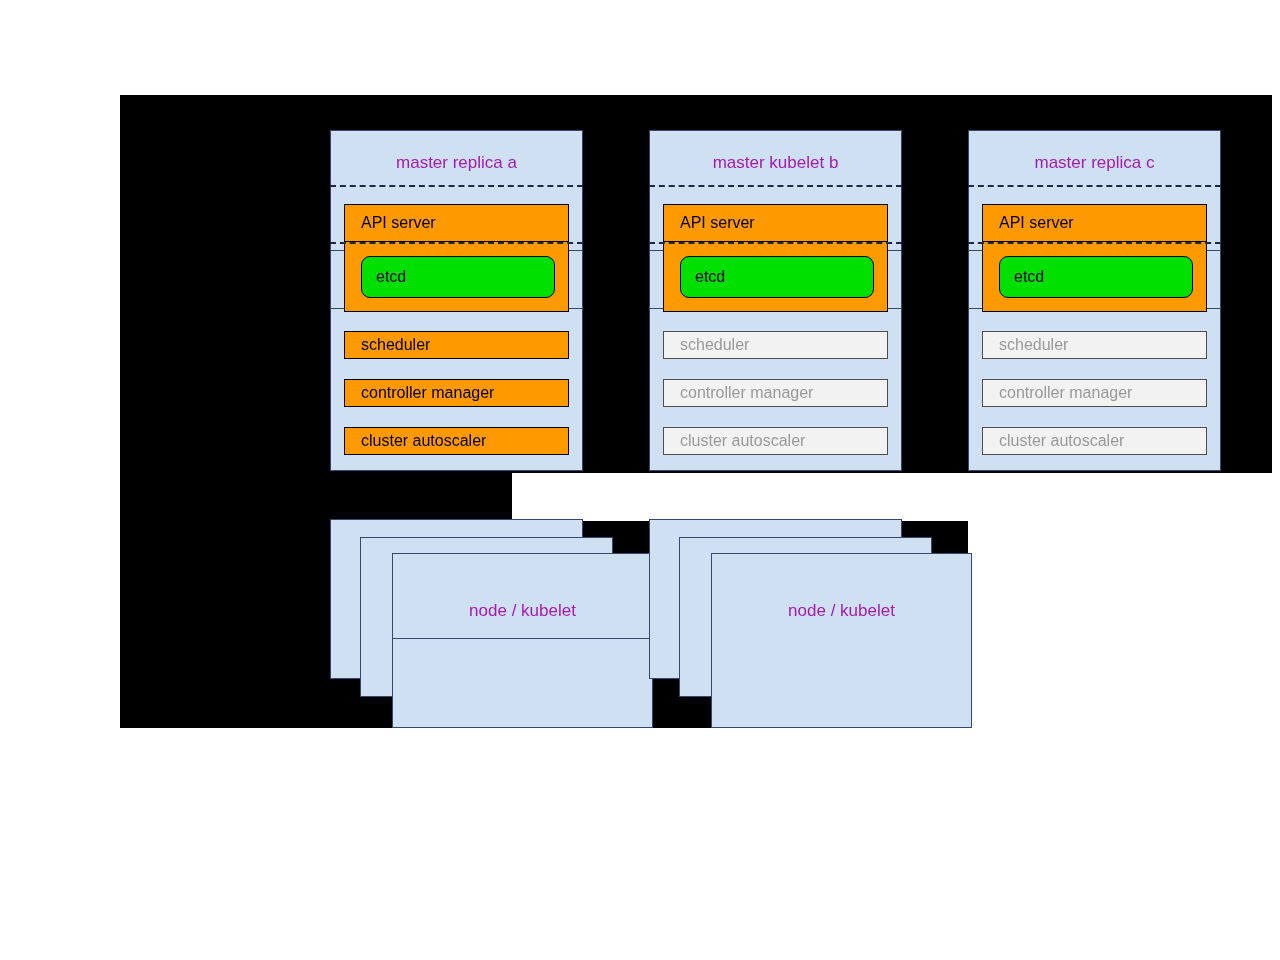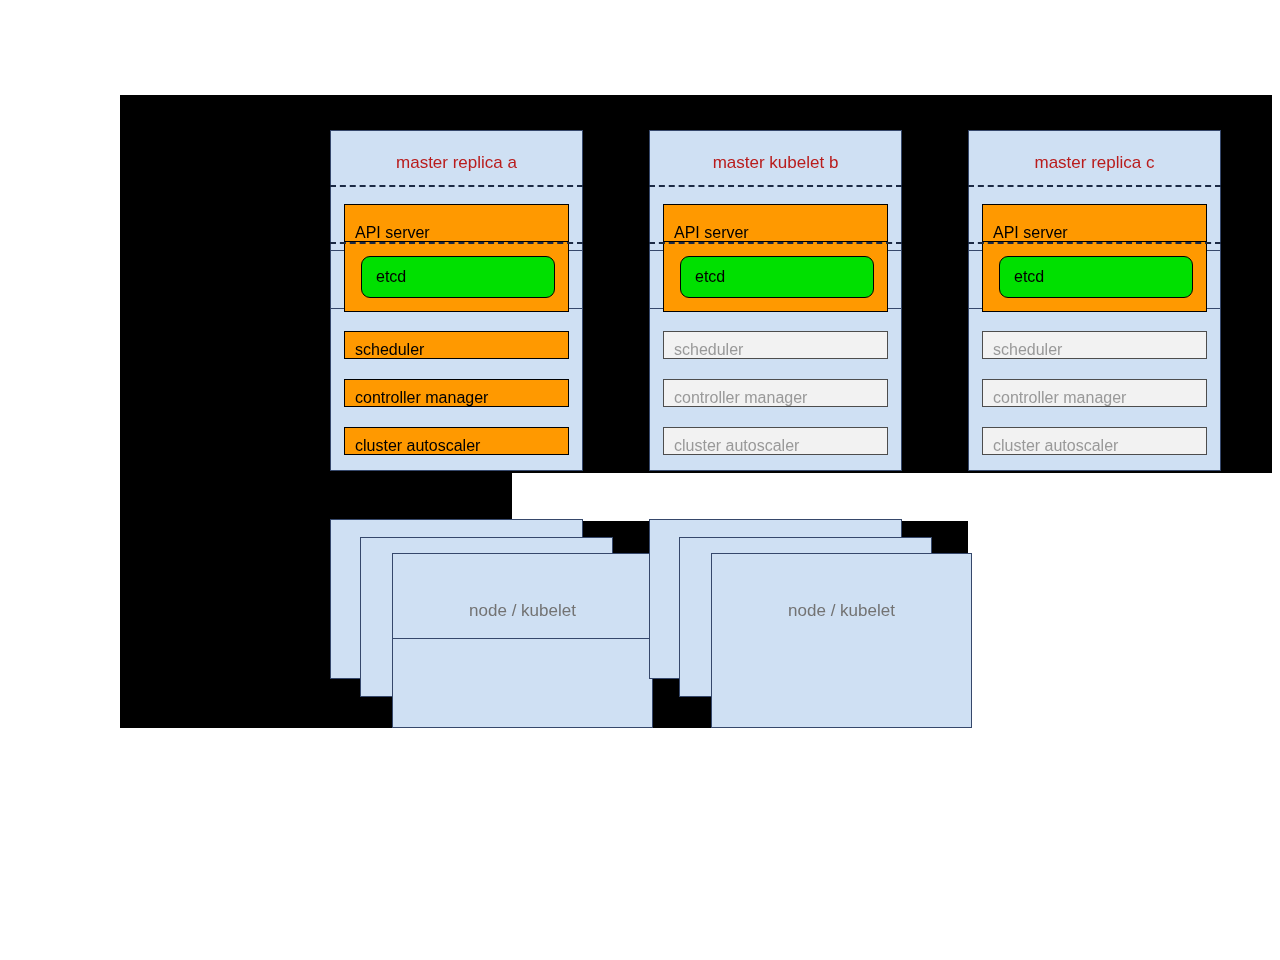--- a/index.html
+++ b/index.html
@@ -37,21 +37,21 @@
     background: #cfe0f3;
     border: 1px solid #36486b;
   }
   .replica-title {
     position: absolute;
     left: 0;
     right: 0;
     top: 22px;
     text-align: center;
     font-size: 17px;
-    color: #b91c1c;
+    color: #a21caf;
     line-height: 20px;
   }
 
   
   .dashed-line {
     position: absolute;
     border-top: 2px dashed #1b2a44;
     height: 0;
   }
   .solid-line {
@@ -63,22 +63,22 @@
   
   .comp {
     position: absolute;
     box-sizing: border-box;
     border: 1px solid #000000;
     background: #ff9900;
     color: #000000;
     font-size: 16px;
     line-height: 1;
     display: flex;
-    align-items: flex-end;
-    padding-left: 10px;
+    align-items: center;
+    padding-left: 16px;
   }
   .comp.inactive {
     background: #f2f2f2;
     border: 1px solid #4d4d4d;
     color: #999999;
   }
 
   .etcd {
     position: absolute;
     box-sizing: border-box;
@@ -98,21 +98,21 @@
     box-sizing: border-box;
     background: #cfe0f3;
     border: 1px solid #36486b;
   }
   .node-label {
     position: absolute;
     left: 0;
     right: 0;
     text-align: center;
     font-size: 17px;
-    color: #737373;
+    color: #a21caf;
   }
   .node-divider {
     position: absolute;
     border-top: 1px solid #36486b;
     height: 0;
   }
 </style>
 </head>
 <body>
 

